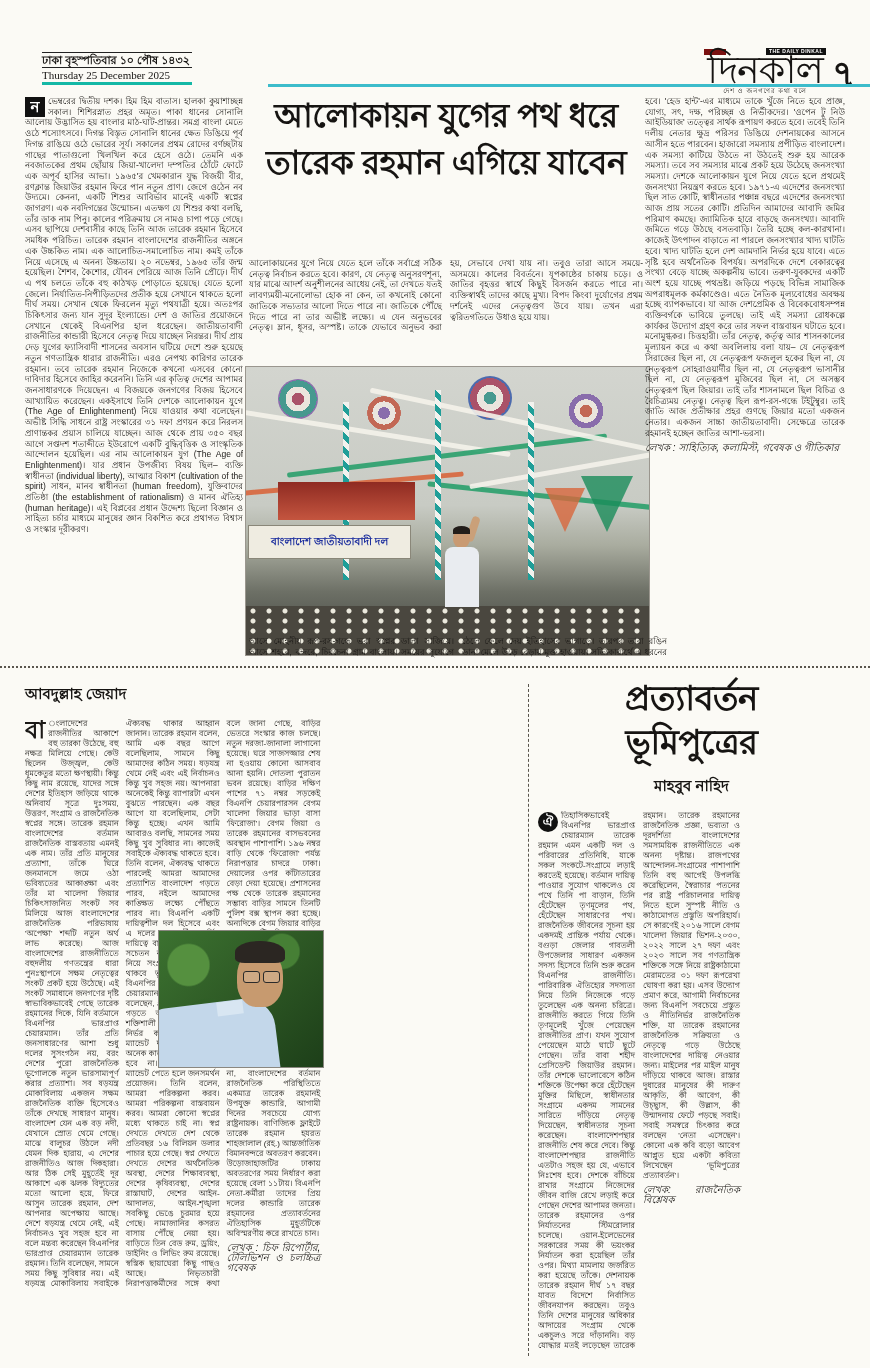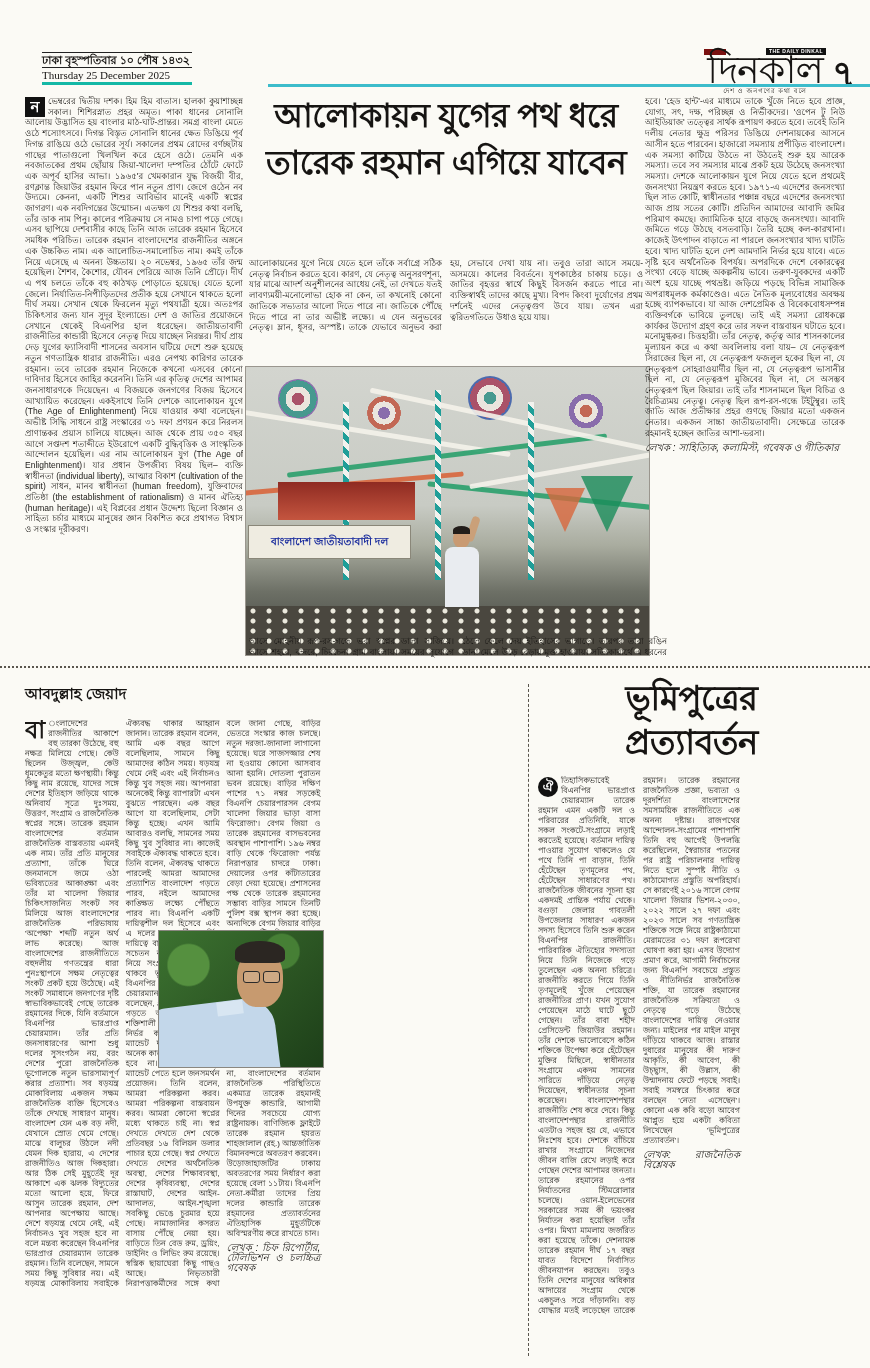--- a/index.html
+++ b/index.html
@@ -169,23 +169,24 @@
         <div class="collar"></div>
         <div class="head"></div>
         <div class="hair"></div>
         <div class="lens1"></div>
         <div class="lens2"></div>
       </div>
     </div>
 
     <div class="a3">
       <div class="a3-headline">
+        <div>প্রত্যাবর্তন</div>
         <div>ভূমিপুত্রের</div>
-        <div>প্রত্যাবর্তন</div>
       </div>
+      <div class="a3-byline">মাহবুব নাহিদ</div>
       <div class="a3-body bodysmall">
         <span class="dropcap-circle">ঐ</span><span>তিহাসিকভাবেই বিএনপির ভারপ্রাপ্ত চেয়ারম্যান তারেক রহমান এমন একটি দল ও পরিবারের প্রতিনিধি, যাকে সকল সংকটে-সংগ্রামে লড়াই করতেই হয়েছে। বর্তমান দায়িত্ব পাওয়ার সুযোগ থাকলেও যে পথে তিনি পা বাড়ান, তিনি হেঁটেছেন তৃণমূলের পথ, হেঁটেছেন সাধারণের পথ। রাজনৈতিক জীবনের সূচনা হয় একদমই প্রান্তিক পর্যায় থেকে। বগুড়া জেলার গাবতলী উপজেলার সাধারণ একজন সদস্য হিসেবে তিনি শুরু করেন বিএনপির রাজনীতি। পারিবারিক ঐতিহ্যের সদস্যতা নিয়ে তিনি নিজেকে গড়ে তুলেছেন এক অনন্য চরিত্রে। রাজনীতি করতে গিয়ে তিনি তৃণমূলেই খুঁজে পেয়েছেন রাজনীতির প্রাণ। যখন সুযোগ পেয়েছেন মাঠে ঘাটে ছুটে গেছেন। তাঁর বাবা শহীদ প্রেসিডেন্ট জিয়াউর রহমান। তাঁর দেশকে ভালোবেসে কঠিন শক্তিকে উপেক্ষা করে হেঁটেছেন মুক্তির মিছিলে, স্বাধীনতার সংগ্রামে একদম সামনের সারিতে দাঁড়িয়ে নেতৃত্ব দিয়েছেন, স্বাধীনতার সূচনা করেছেন। বাংলাদেশপন্থার রাজনীতি শেষ করে দেবে। কিন্তু বাংলাদেশপন্থার রাজনীতি এতটাও সহজ হয় যে, এভাবে নিঃশেষ হবে। দেশকে বাঁচিয়ে রাখার সংগ্রামে নিজেদের জীবন বাজি রেখে লড়াই করে গেছেন দেশের আপামর জনতা। তারেক রহমানের ওপর নির্যাতনের স্টিমরোলার চলেছে। ওয়ান-ইলেভেনের সরকারের সময় কী ভয়ংকর নির্যাতন করা হয়েছিল তাঁর ওপর। মিথ্যা মামলায় জর্জরিত করা হয়েছে তাঁকে। দেশনায়ক তারেক রহমান দীর্ঘ ১৭ বছর যাবত বিদেশে নির্বাসিত জীবনযাপন করছেন। তবুও তিনি দেশের মানুষের অধিকার আদায়ের সংগ্রাম থেকে একচুলও সরে দাঁড়াননি। বড় যোদ্ধার মতই লড়েছেন তারেক রহমান। তারেক রহমানের রাজনৈতিক প্রজ্ঞা, ভব্যতা ও দূরদর্শিতা বাংলাদেশের সমসাময়িক রাজনীতিতে এক অনন্য দৃষ্টান্ত। রাজপথের আন্দোলন-সংগ্রামের পাশাপাশি তিনি বহু আগেই উপলব্ধি করেছিলেন, স্বৈরাচার পতনের পর রাষ্ট্র পরিচালনার দায়িত্ব নিতে হলে সুস্পষ্ট নীতি ও কাঠামোগত প্রস্তুতি অপরিহার্য। সে কারণেই ২০১৬ সালে বেগম খালেদা জিয়ার ভিশন-২০৩০, ২০২২ সালে ২৭ দফা এবং ২০২৩ সালে সব গণতান্ত্রিক শক্তিকে সঙ্গে নিয়ে রাষ্ট্রকাঠামো মেরামতের ৩১ দফা রূপরেখা ঘোষণা করা হয়। এসব উদ্যোগ প্রমাণ করে, আগামী নির্বাচনের জন্য বিএনপি সবচেয়ে প্রস্তুত ও নীতিনির্ভর রাজনৈতিক শক্তি, যা তারেক রহমানের রাজনৈতিক সক্রিয়তা ও নেতৃত্বে গড়ে উঠেছে বাংলাদেশের দায়িত্ব নেওয়ার জন্য। মাইলের পর মাইল মানুষ দাঁড়িয়ে থাকবে আজ। রাস্তার দুধারের মানুষের কী দারুণ আকৃতি, কী আবেগ, কী উচ্ছ্বাস, কী উল্লাস, কী উন্মাদনায় ফেটে পড়ছে সবাই। সবাই সমস্বরে চিৎকার করে বলছেন 'নেতা এসেছেন'। কোনো এক কবি বড়ো আবেগ আপ্লুত হয়ে একটা কবিতা লিখেছেন 'ভূমিপুত্রের প্রত্যাবর্তন'।</span>
         <div class="credit">লেখক: রাজনৈতিক বিশ্লেষক</div>
       </div>
     </div>
   </div>
 
 </div>
 
 </body></html>

